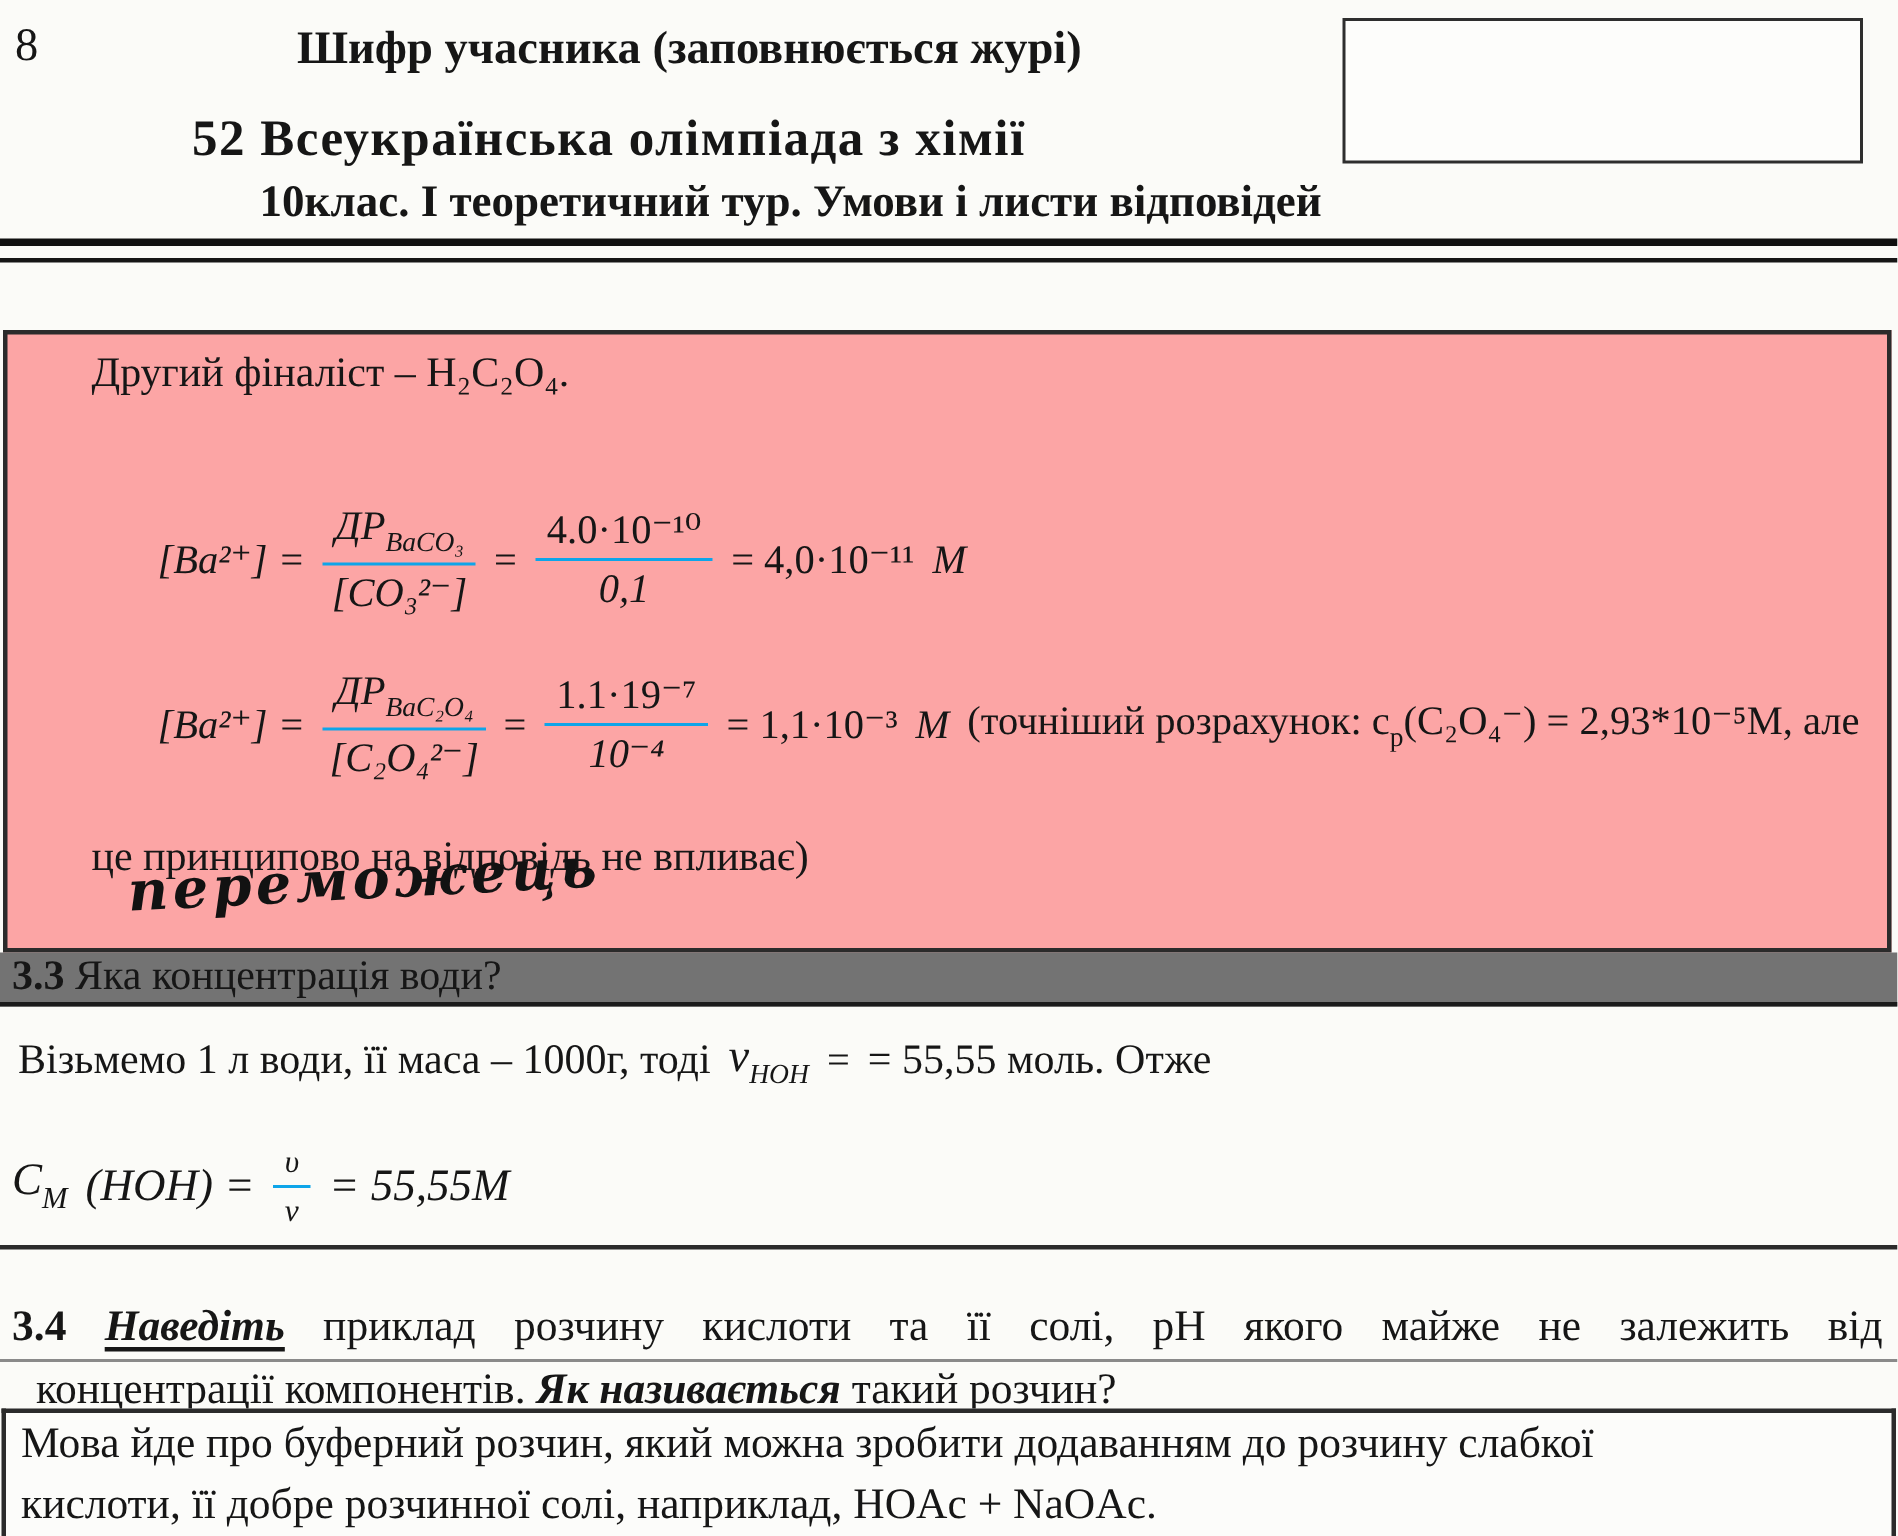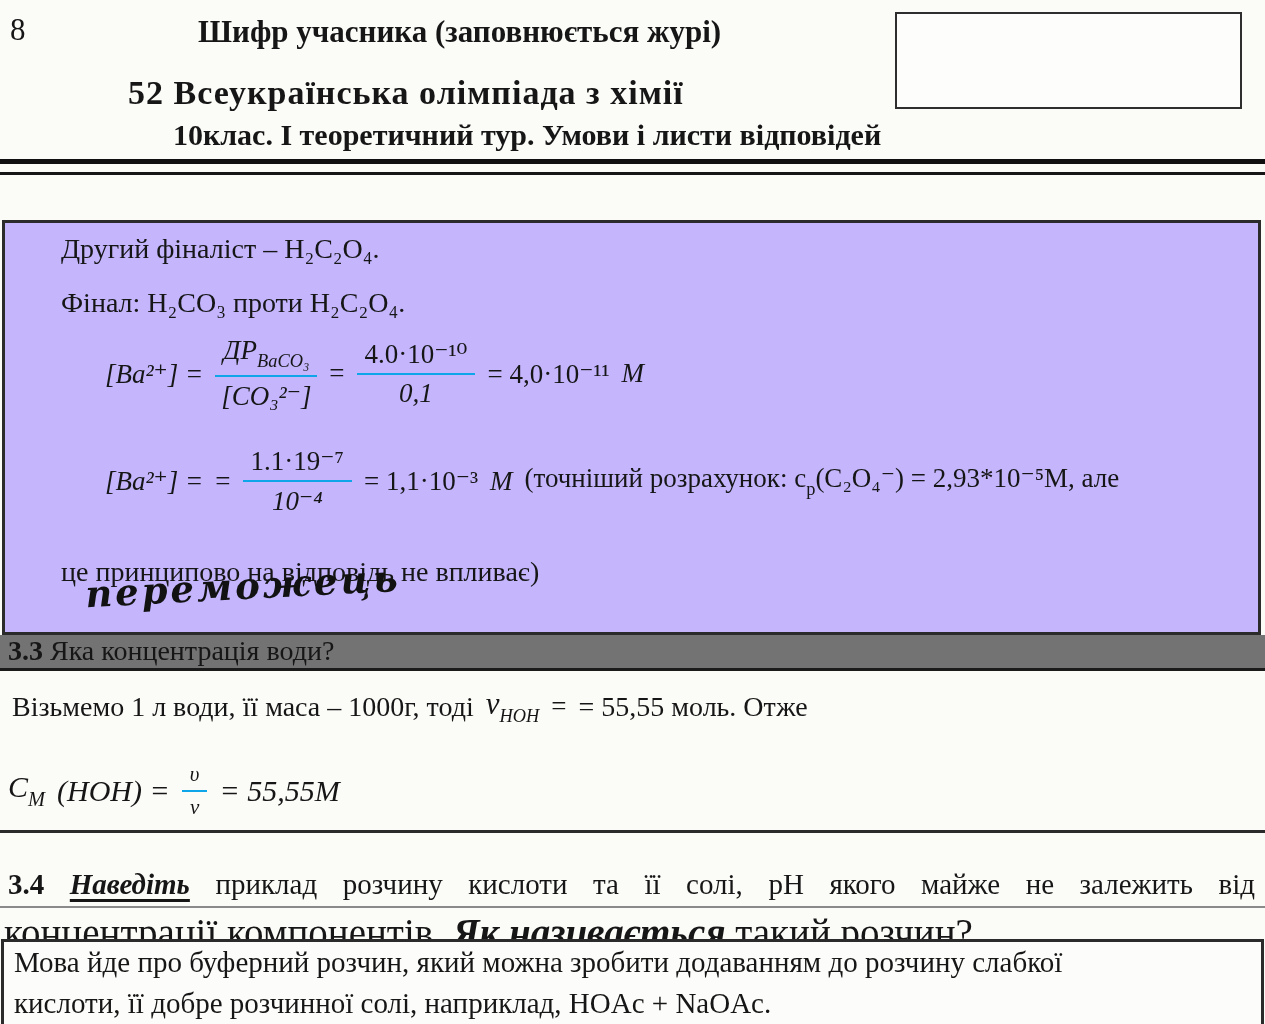--- a/index.html
+++ b/index.html
@@ -13,21 +13,21 @@
   .it{font-style:italic;}
   
   .page-num{left:10px;top:12px;font-size:31px;}
   .cipher-label{left:198px;top:14px;font-size:31px;font-weight:700;}
   .cipher-box{left:895px;top:12px;width:343px;height:93px;border:2px solid #2e2e2e;background:#fdfdfb;}
   .title{left:128px;top:74px;font-size:34px;font-weight:700;letter-spacing:1px;}
   .subtitle{left:173px;top:118px;font-size:30px;font-weight:700;}
   .rule1{left:0;top:159px;width:1265px;height:5px;background:#101010;}
   .rule2{left:0;top:172px;width:1265px;height:3px;background:#161616;}
   
-  .box1{left:2px;top:220px;width:1253px;height:409px;border:3px solid #2b2b2b;background:#c4b5fd;}
+  .box1{left:2px;top:220px;width:1253px;height:409px;border:3px solid #2b2b2b;background:#fca5a5;}
   .box1 .line1{left:56px;top:10px;font-size:28px;}
   .box1 .line2{left:56px;top:64px;font-size:28px;}
   .frow{display:flex;align-items:center;gap:12px;font-size:27px;white-space:nowrap;}
   .f1{left:100px;top:112px;}
   .f2{left:100px;top:222px;}
   .frac{display:inline-block;text-align:center;vertical-align:middle;}
   .frac .num{display:block;border-bottom:2px solid #0ea5e9;padding:0 8px 3px;}
   .frac .den{display:block;padding-top:3px;font-style:italic;}
   .fsub{font-size:0.68em;vertical-align:-0.45em;}
   .note{font-size:27px;font-style:normal;}
@@ -46,59 +46,62 @@
   .a33{left:0;top:674px;width:1265px;height:159px;border-bottom:3px solid #2b2b2b;box-sizing:border-box;}
   .a33row1{left:12px;top:12px;}
   .a33row1 .plain{font-size:28px;font-style:normal;}
   .nu{font-size:31px;}
   .bigfrac{font-size:29px;}
   .a33row2{left:8px;top:88px;font-size:30px;}
   .smallfrac{font-size:21px;}
   
   .q34line1{left:8px;top:868px;width:1247px;font-size:29px;text-align:justify;text-align-last:justify;}
   .q34rule{left:0;top:906px;width:1265px;height:2px;background:#8a8a8a;}
-  .q34line2{left:4px;top:910px;font-size:39px;}
+  .q34line2{left:24px;top:910px;font-size:29px;}
   .q-emph{font-weight:700;font-style:italic;text-decoration:underline;
     text-decoration-thickness:3px;text-underline-offset:5px;}
   .abox34{left:1px;top:939px;width:1257px;height:85px;border:3px solid #2b2b2b;border-bottom:none;background:#fcfcfa;}
   .abox34 .al1{left:10px;top:4px;font-size:29px;}
   .abox34 .al2{left:10px;top:45px;font-size:29px;}
 </style>
 </head>
 <body>
 
 <div class="abs page-num">8</div>
 <div class="abs cipher-label">Шифр учасника (заповнюється журі)</div>
 <div class="abs cipher-box"></div>
 <div class="abs title">52 Всеукраїнська олімпіада з хімії</div>
 <div class="abs subtitle">10клас. І теоретичний тур. Умови і листи відповідей</div>
 <div class="abs rule1"></div>
 <div class="abs rule2"></div>
 
 <div class="abs box1">
   <div class="abs line1">Другий фіналіст – H₂C₂O₄.</div>
-  <div class="abs line2">Фінал: H₂CO₃ проти H₂C₂O₄.</div>
 
   <div class="abs frow f1">
     <span class="it">[Ba²⁺] =</span>
     <span class="frac">
       <span class="num"><span class="it">ДР</span><span class="fsub it">BaCO₃</span></span>
       <span class="den it">[CO₃²⁻]</span>
     </span>
     <span>=</span>
     <span class="frac">
       <span class="num">4.0·10⁻¹⁰</span>
       <span class="den">0,1</span>
     </span>
     <span>= 4,0·10⁻¹¹</span>
     <span class="it">М</span>
   </div>
 
   <div class="abs frow f2">
     <span class="it">[Ba²⁺] =</span>
+    <span class="frac">
+      <span class="num"><span class="it">ДР</span><span class="fsub it">BaC₂O₄</span></span>
+      <span class="den it">[C₂O₄²⁻]</span>
+    </span>
     <span>=</span>
     <span class="frac">
       <span class="num">1.1·19⁻⁷</span>
       <span class="den">10⁻⁴</span>
     </span>
     <span>= 1,1·10⁻³</span>
     <span class="it">М</span>
     <span class="note"><span>(точніший розрахунок: c</span><span class="fsub">р</span><span>(C₂O₄⁻) = 2,93*10⁻⁵М, але</span></span>
   </div>
 

